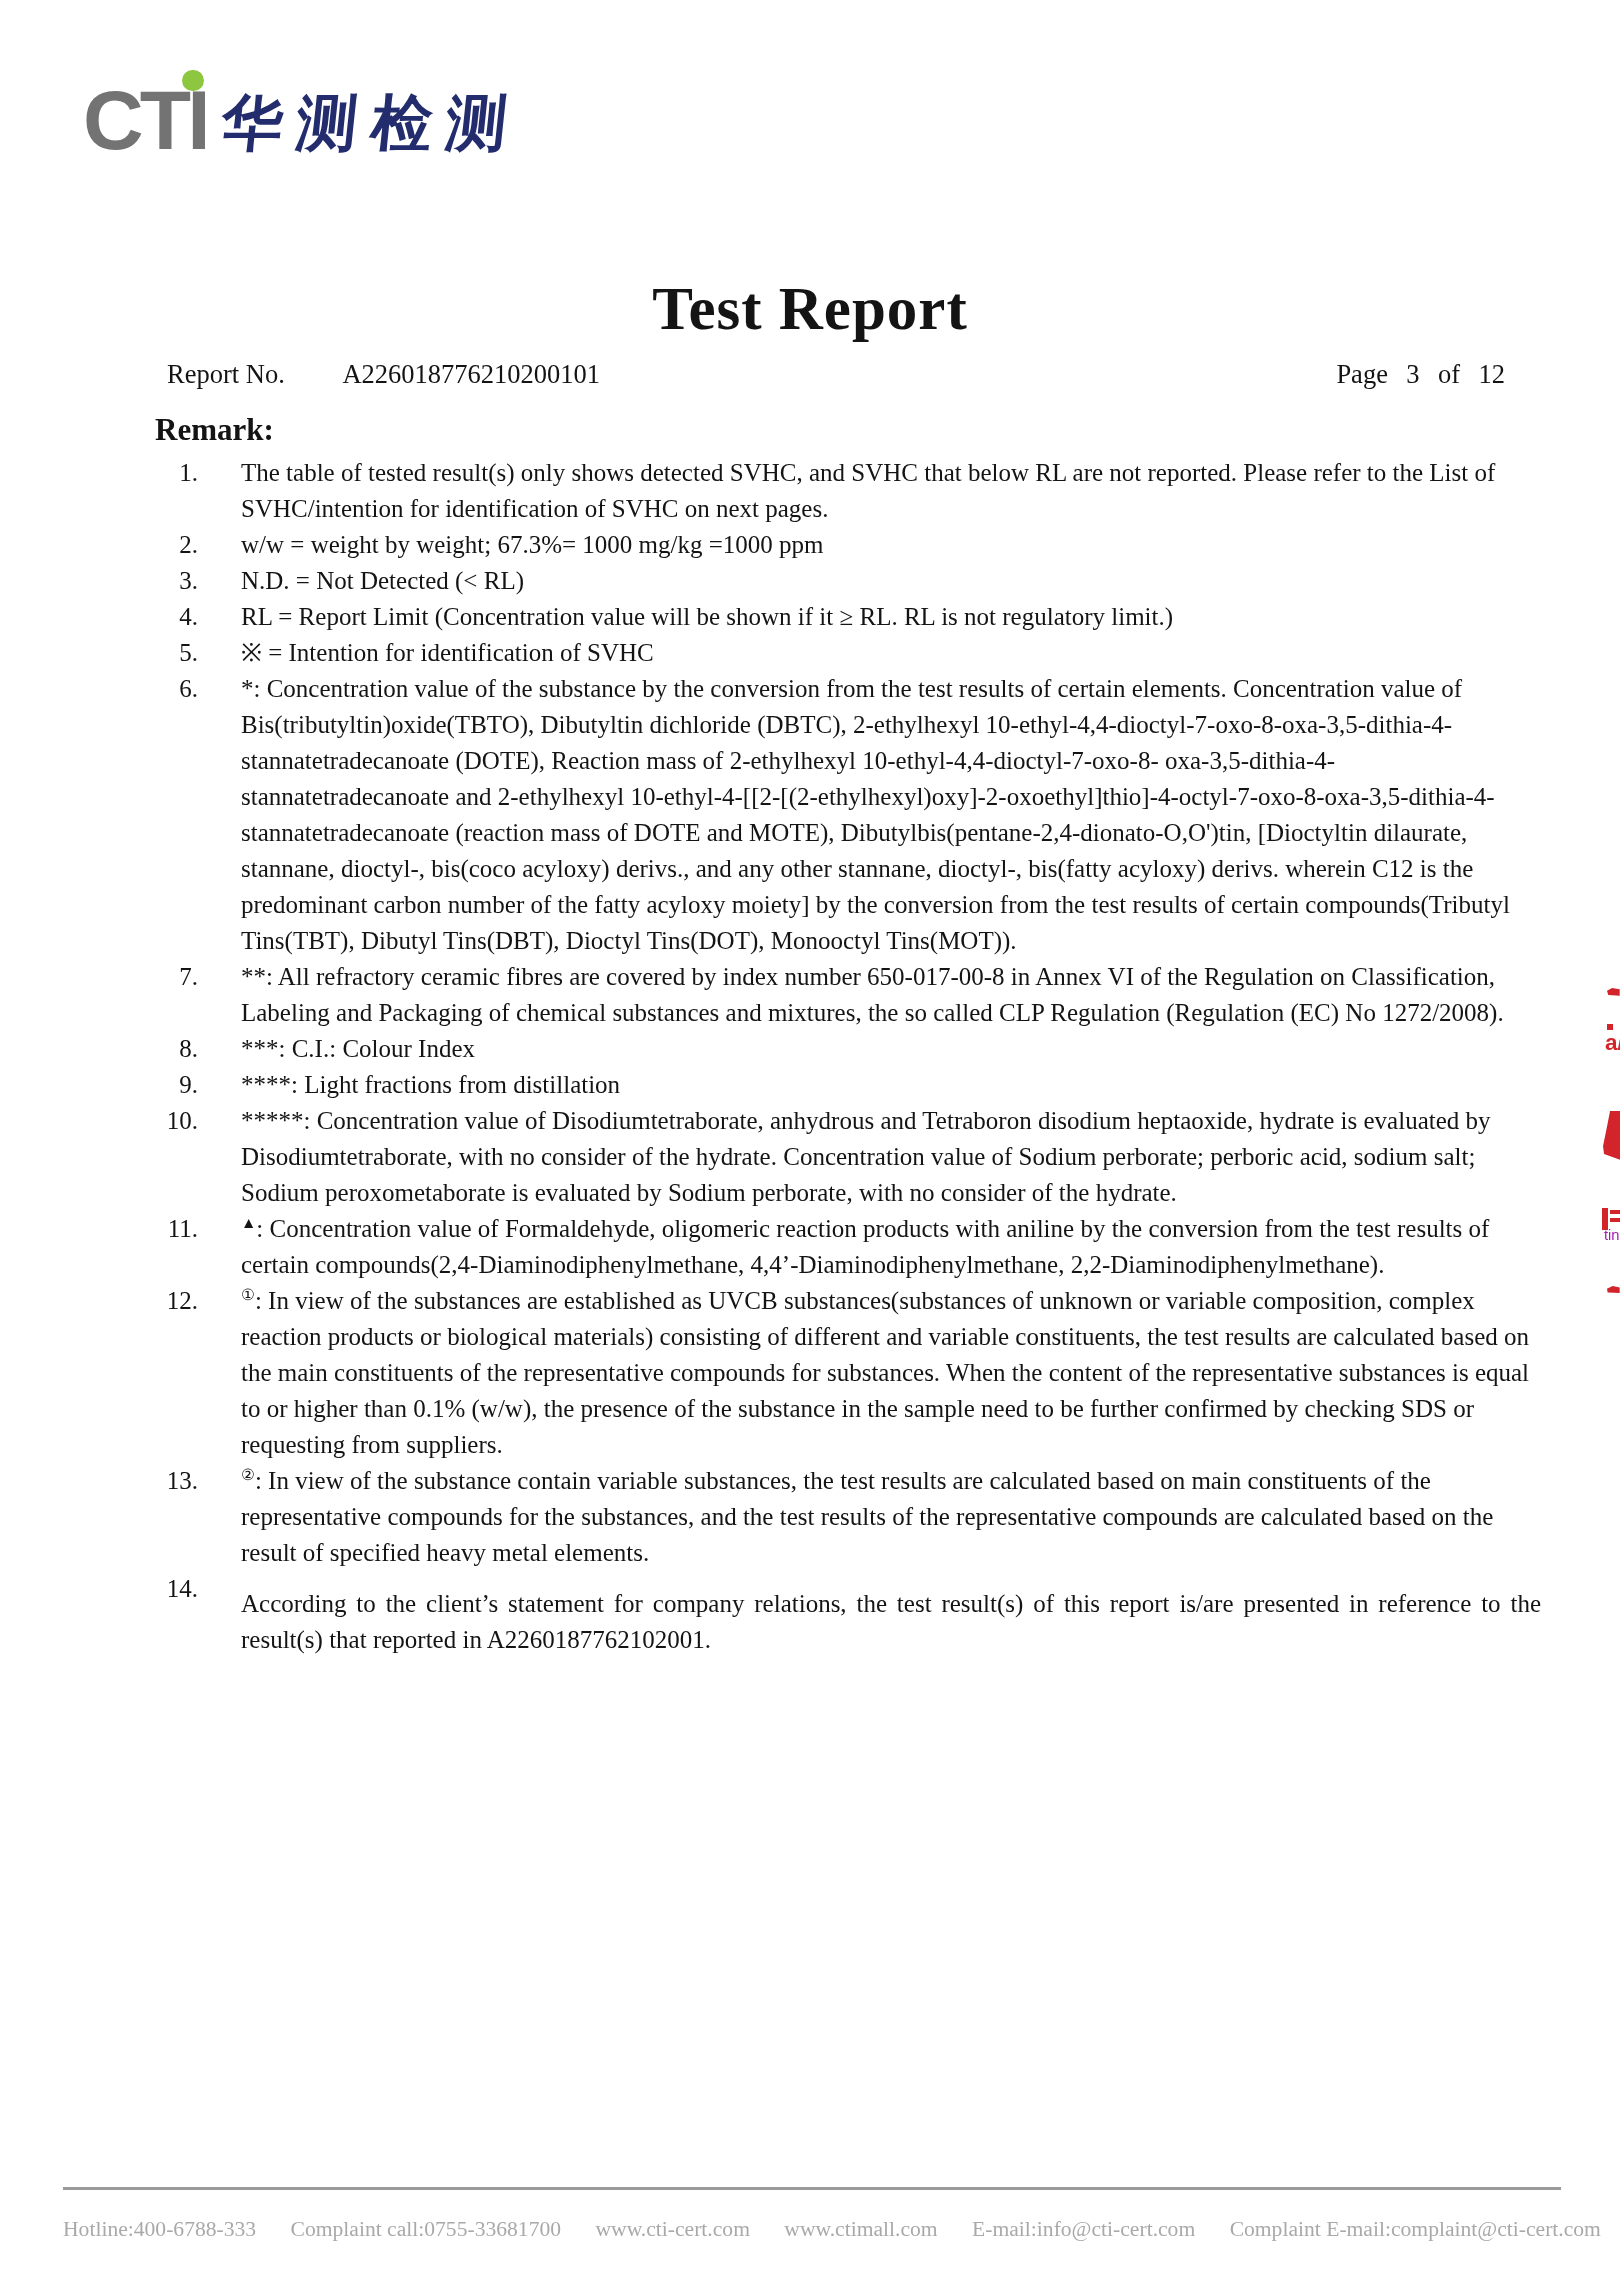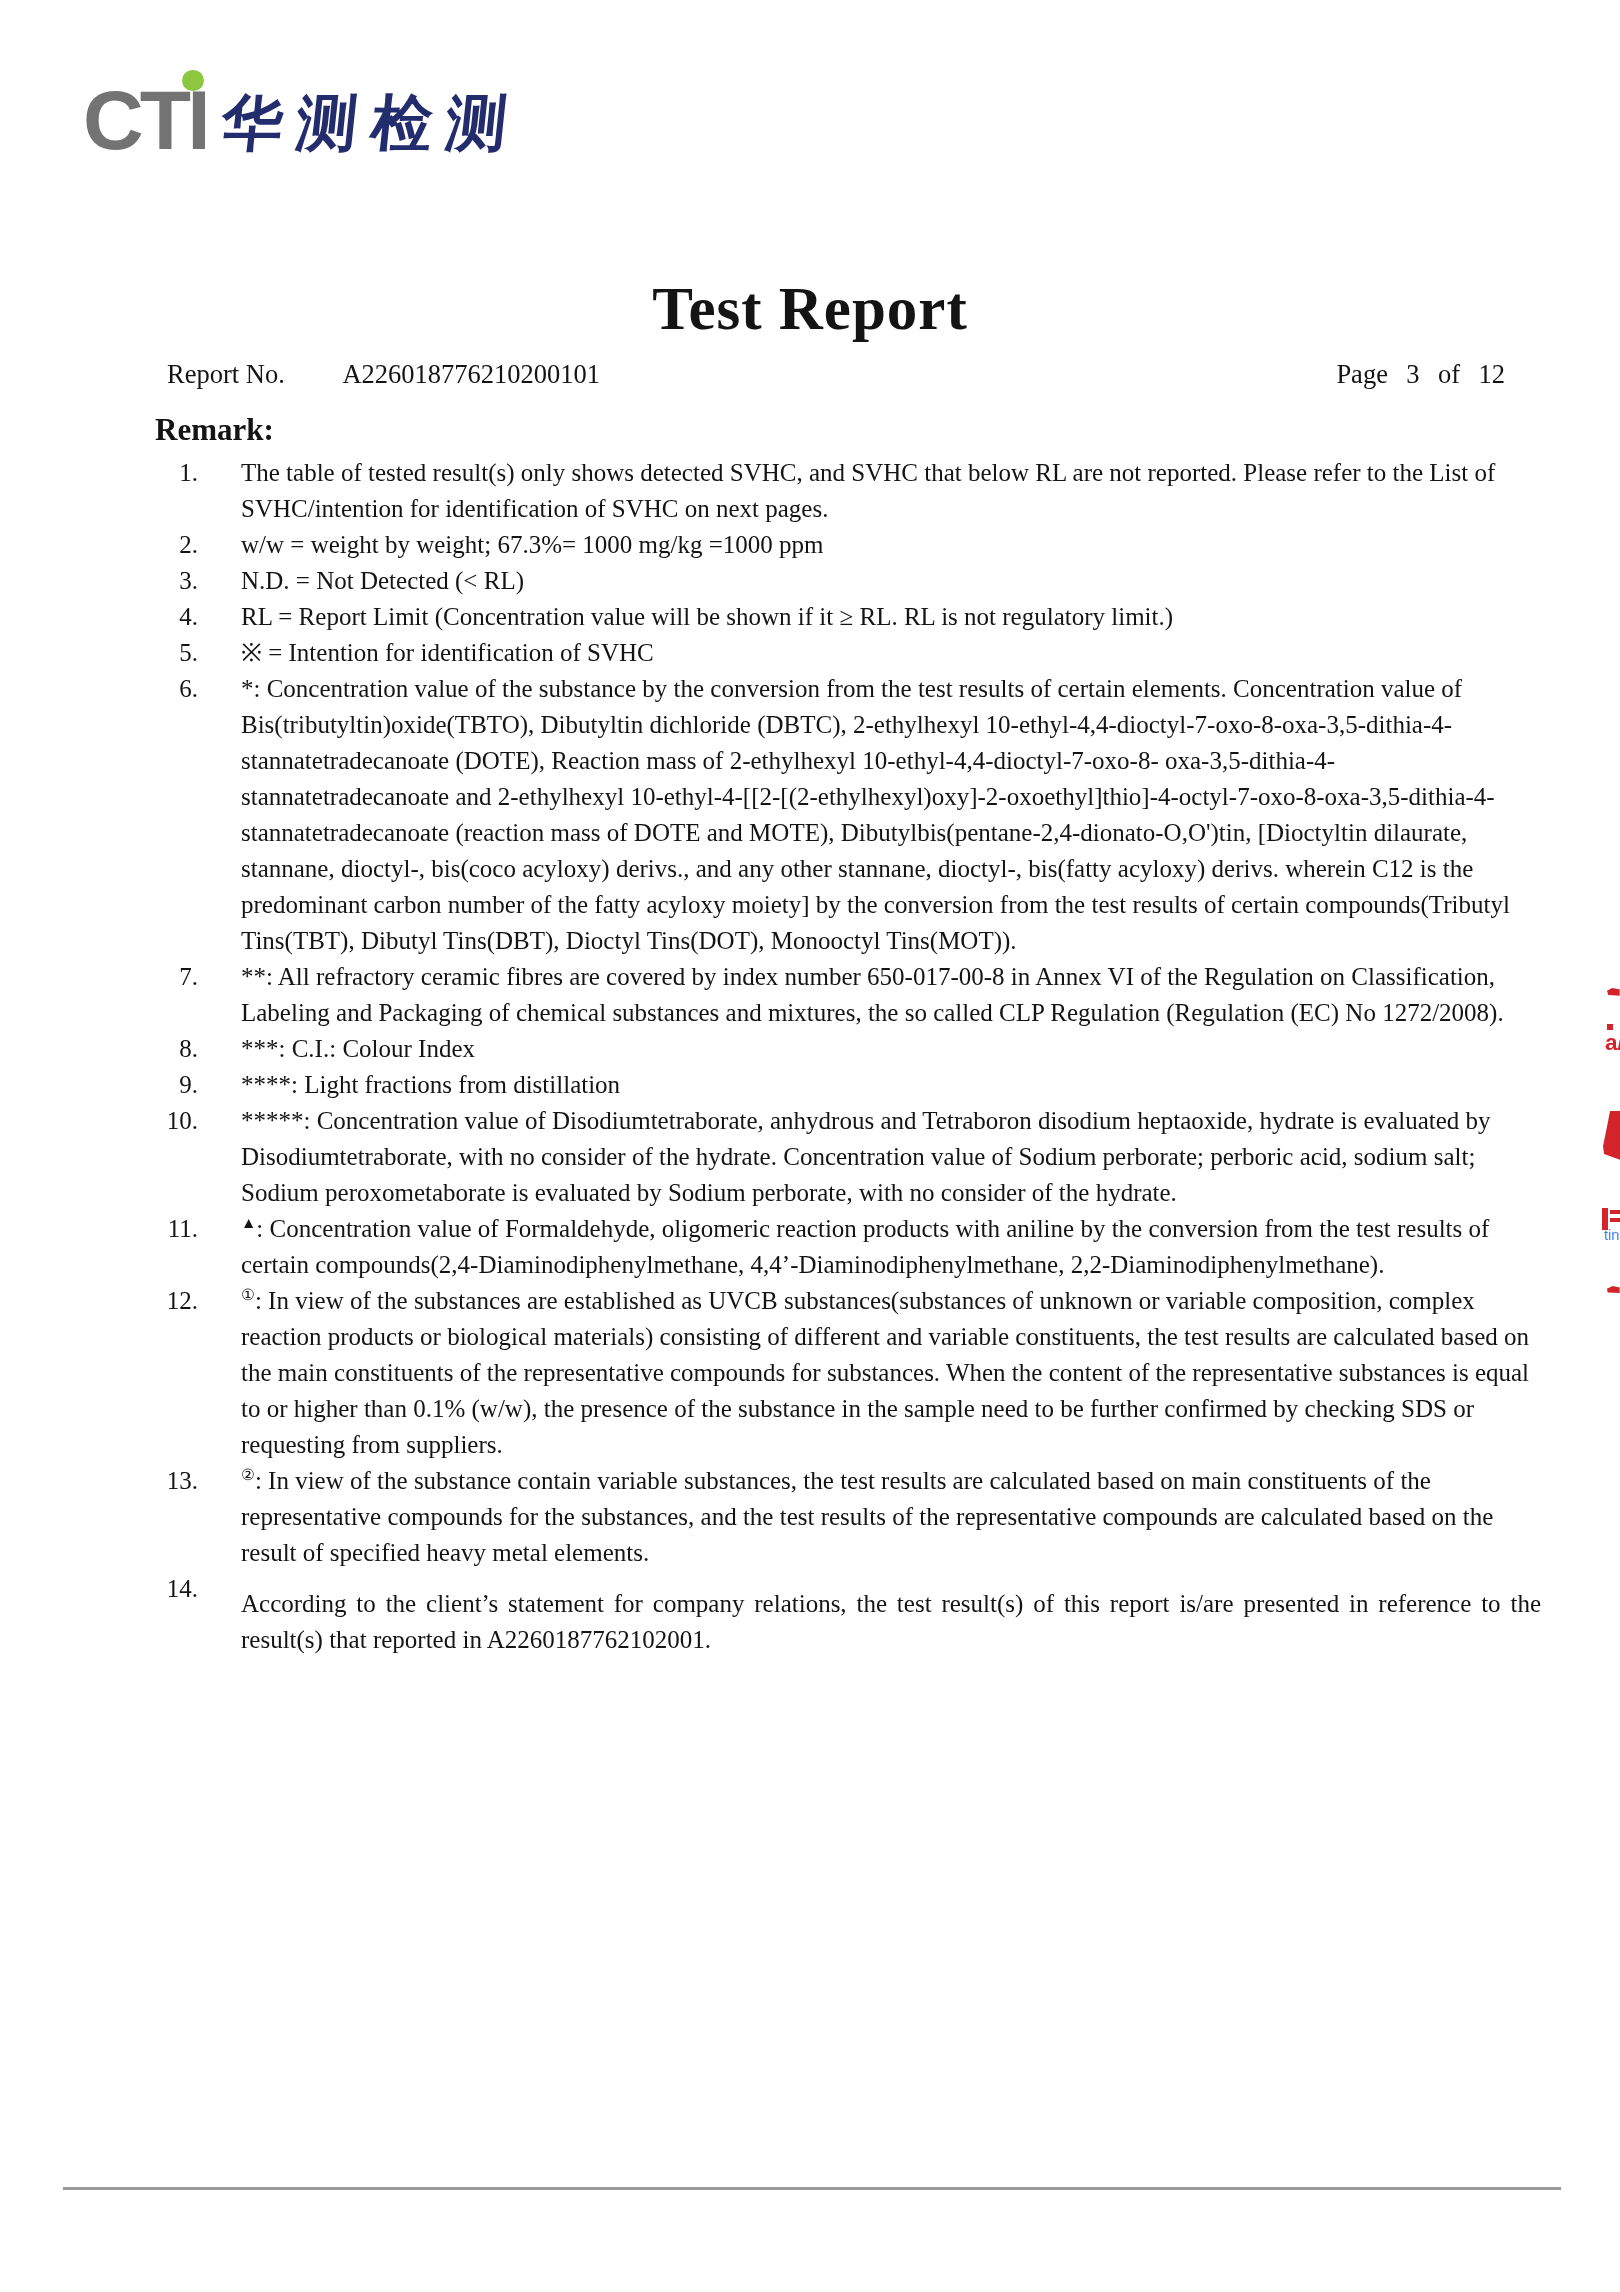--- a/index.html
+++ b/index.html
@@ -77,21 +77,21 @@
     color:#d2242a; font-family:"Liberation Sans", sans-serif;
     font-weight:bold; font-size:22.5px; line-height:1; white-space:nowrap;
   }
   .edge-polygon    { left:1603px; top:1111px; width:17.6px; height:49px;
                      clip-path:polygon(40% 0,100% 0,100% 100%,6% 88%,0 72%,26% 26%); }
   .edge-vbar       { left:1602px; top:1208px; width:5.9px; height:21.6px; }
   .edge-dash1      { left:1610px; top:1210px; width:9.8px; height:3.9px; }
   .edge-dash2      { left:1610px; top:1218px; width:9.8px; height:3.9px; }
   .edge-text-tin {
     position:absolute; left:1604px; top:1228px;
-    color:#3b82f6; font-family:"Liberation Sans", sans-serif;
+    color:#a21caf; font-family:"Liberation Sans", sans-serif;
     font-size:14.7px; line-height:1; white-space:nowrap;
   }
   .edge-bar-bottom { left:1607px; top:1286px; width:12.7px; height:6.9px;
                      clip-path:polygon(0 40%,45% 0,100% 20%,100% 100%,5% 95%); }
 
   
   .footer-rule {
     position:absolute; left:63px; top:2187px; width:1498px; height:2.9px;
     background:#9a9a9a;
   }
@@ -187,15 +187,23 @@
   <div class="edge edge-dot"></div>
   <div class="edge-text-a">a/</div>
   <div class="edge edge-polygon"></div>
   <div class="edge edge-vbar"></div>
   <div class="edge edge-dash1"></div>
   <div class="edge edge-dash2"></div>
   <div class="edge-text-tin">tin</div>
   <div class="edge edge-bar-bottom"></div>
 
   <div class="footer-rule"></div>
+  <div class="footer-text">
+    <span>Hotline:400-6788-333</span>
+    <span>Complaint call:0755-33681700</span>
+    <span>www.cti-cert.com</span>
+    <span>www.ctimall.com</span>
+    <span>E-mail:info@cti-cert.com</span>
+    <span>Complaint E-mail:complaint@cti-cert.com</span>
+  </div>
 
 </div>
 
 
 </body></html>

